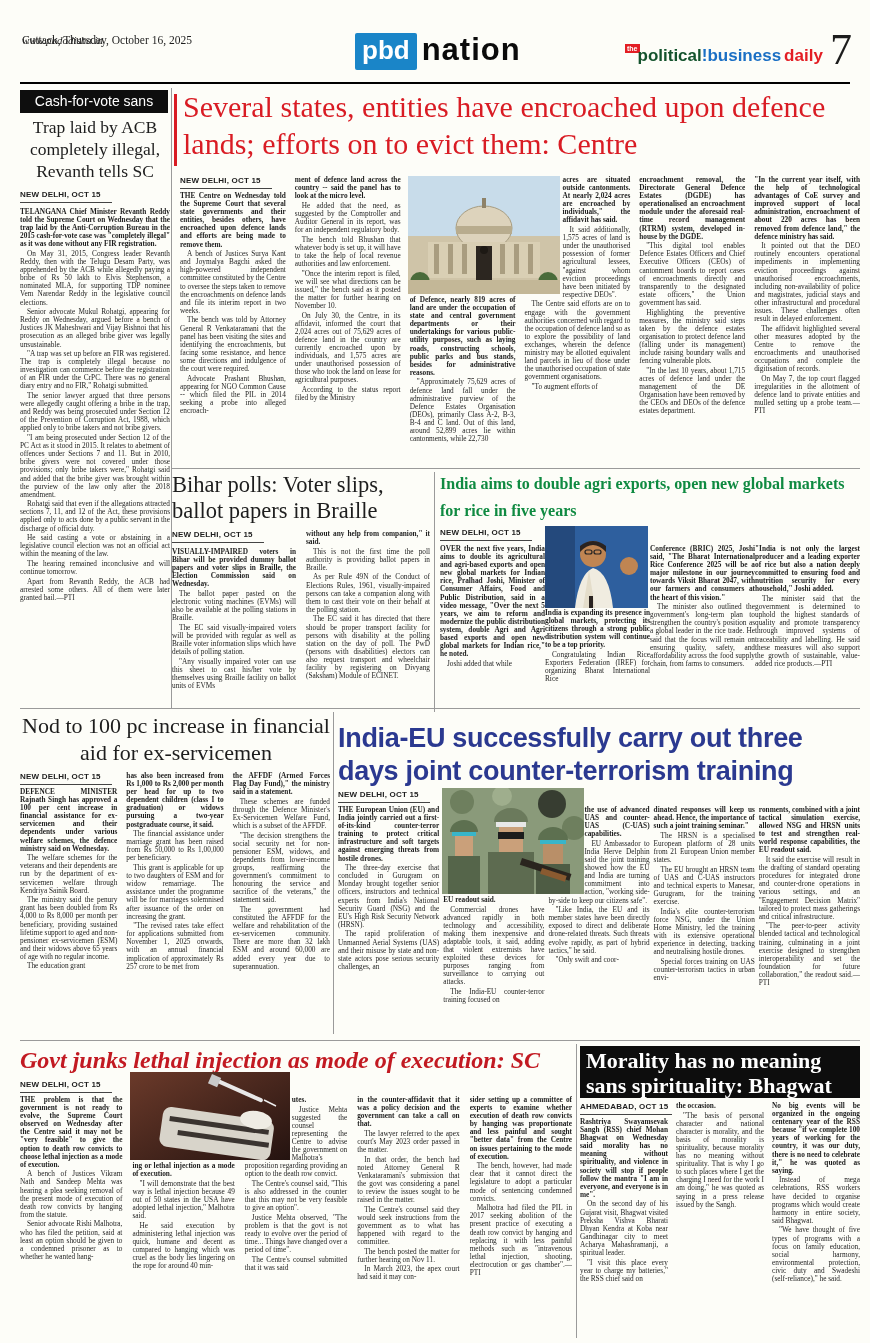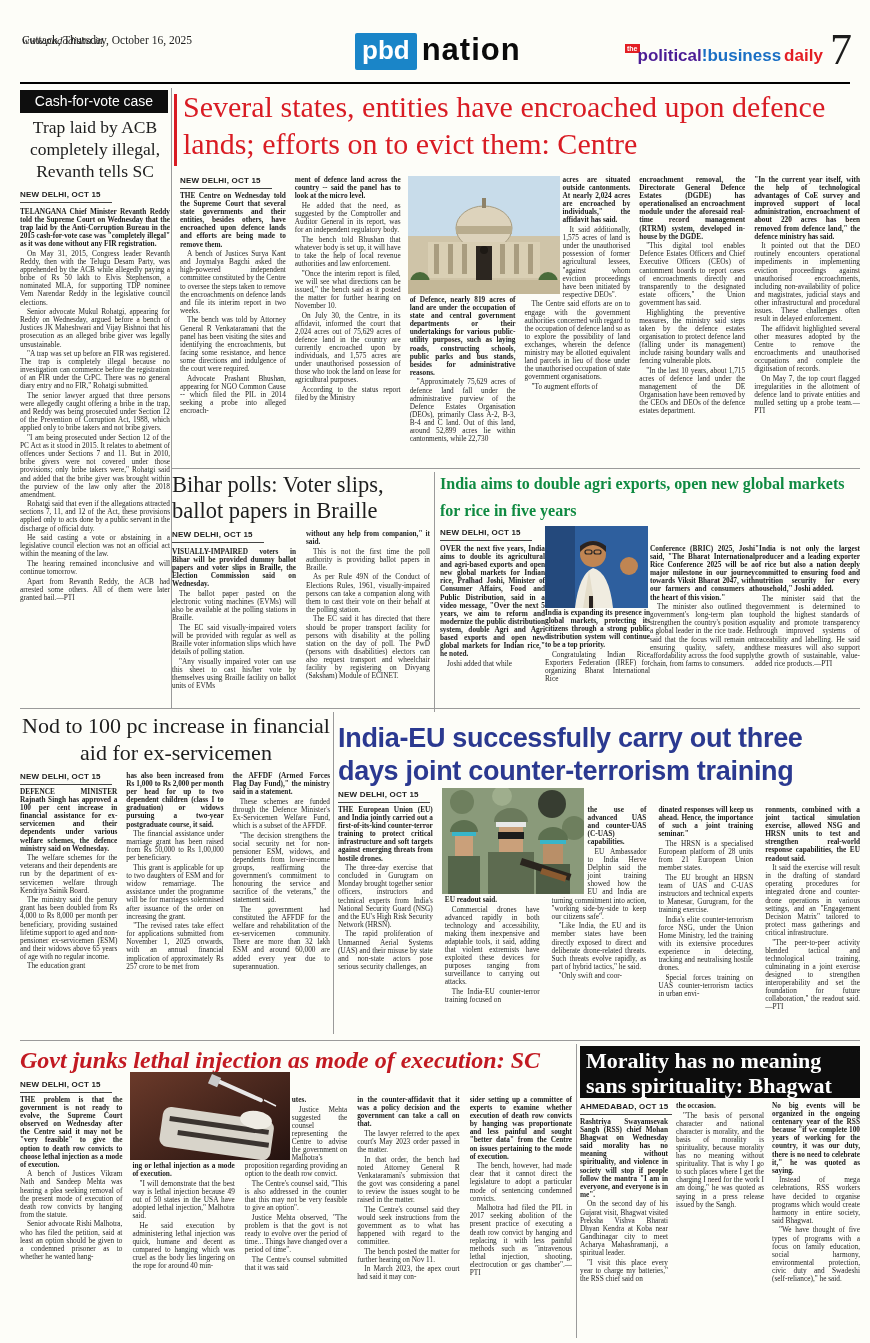--- a/index.html
+++ b/index.html
@@ -6,21 +6,21 @@
   .page{position:relative;width:870px;height:1343px;background:#fdfdf8;margin:0 auto;
         font-family:"Liberation Serif",serif;color:#1d1d1d;overflow:hidden;}
   
   .m-url{position:absolute;left:22px;top:34px;font-style:italic;font-size:11px;}
   .m-ed{position:absolute;left:22px;top:34px;font-size:11.5px;}
   .m-logo{position:absolute;left:355px;top:32px;font-family:"Liberation Sans",sans-serif;font-weight:bold;}
   .logo-pbd{display:inline-block;background:#1a85c8;color:#fff;font-size:26px;padding:2px 7px 4px;border-radius:2px;}
   .logo-nation{color:#0b0b0b;font-size:31px;letter-spacing:1px;margin-left:5px;vertical-align:-1px;}
   .m-brand{position:absolute;left:625px;top:44px;font-family:"Liberation Sans",sans-serif;font-weight:bold;font-size:17px;white-space:nowrap;}
   .the-tag{display:inline-block;background:#e31e24;color:#fff;font-size:7px;padding:1px 2px;vertical-align:10px;margin-right:-2px;}
-  .b-pol{color:#4c1d95;}
+  .b-pol{color:#14532d;}
   .b-bang{color:#1a6fc4;}
   .b-bus{color:#1a6fc4;}
   .b-day{color:#e31e24;margin-left:3px;}
   .m-page{position:absolute;right:18px;top:24px;font-size:44px;font-weight:normal;}
   .m-rule{position:absolute;left:20px;top:82px;width:830px;height:2px;background:#000;}
   .kicker{position:absolute;background:#0e0e0e;color:#fff;font-family:"Liberation Sans",sans-serif;
           font-size:14px;text-align:center;padding:3px 2px 4px;}
   .hl{position:absolute;margin:0;font-weight:normal;}
   .dateline{position:absolute;font-family:"Liberation Sans",sans-serif;font-weight:bold;font-size:8px;
             letter-spacing:.2px;border-bottom:1px solid #444;padding-bottom:3px;width:92px;}
@@ -58,21 +58,21 @@
   .hr-mid{left:20px;top:708px;width:840px;}
   
   .pos-exs-hl{left:20px;top:712px;width:312px;font-size:22px;line-height:27px;text-align:center;}
   .pos-exs-dl{left:20px;top:772px;}
   .pos-exs-body{left:20px;top:772px;width:310px;height:262px;gap:9px;}
   .vline-exs{left:333px;top:712px;height:322px;}
   
   .pos-ieu-hl{left:338px;top:722px;width:522px;font-family:"Liberation Sans",sans-serif;font-weight:bold;
               font-size:27px;line-height:33px;color:#2b3990;letter-spacing:-.3px;}
   .pos-ieu-dl{left:338px;top:790px;}
-  .pos-ieu-body{left:338px;top:806px;width:522px;height:228px;gap:12px;}
+  .pos-ieu-body{left:338px;top:806px;width:522px;height:228px;gap:4px;}
   .pos-ieu-photo{left:442px;top:788px;width:142px;height:106px;}
   .hr-low{left:20px;top:1040px;width:840px;}
   
   .pos-let-hl{left:20px;top:1046px;width:552px;font-size:24px;line-height:28px;font-weight:bold;
               font-style:italic;color:#c21a22;}
   .pos-let-dl{left:20px;top:1080px;}
   .pos-let-body{left:20px;top:1096px;width:552px;height:242px;gap:10px;}
   .pos-let-photo{left:130px;top:1072px;width:160px;height:88px;}
   .vline-let{left:576px;top:1044px;height:294px;}
   
@@ -100,21 +100,21 @@
   <div class="vline vline-cash"></div>
   <div class="hline hr-def"></div>
   <div class="vline vline-bihar"></div>
   <div class="hline hr-mid"></div>
   <div class="vline vline-exs"></div>
   <div class="hline hr-low"></div>
   <div class="vline vline-let"></div>
   <div class="red-bar"></div>
 
   <section>
-    <div class="kicker pos-cash-kicker">Cash-for-vote case</div>
+    <div class="kicker pos-cash-kicker">Cash-for-vote sans</div>
     <h2 class="hl pos-cash-hl">Trap laid by ACB completely illegal, Revanth tells SC</h2>
     <div class="dateline pos-cash-dl">NEW DELHI, OCT 15</div>
     <div class="body pos-cash-body">
         <div class="ncol">
           <p>TELANGANA Chief Minister Revanth Reddy told the Supreme Court on Wednesday that the trap laid by the Anti-Corruption Bureau in the 2015 cash-for-vote case was "completely illegal" as it was done without any FIR registration.</p>
           <p>On May 31, 2015, Congress leader Revanth Reddy, then with the Telugu Desam Party, was apprehended by the ACB while allegedly paying a bribe of Rs 50 lakh to Elvis Stephenson, a nominated MLA, for supporting TDP nominee Vem Narendar Reddy in the legislative council elections.</p>
           <p>Senior advocate Mukul Rohatgi, appearing for Reddy on Wednesday, argued before a bench of Justices JK Maheshwari and Vijay Bishnoi that his prosecution as an alleged bribe giver was legally unsustainable.</p>
           <p>"A trap was set up before an FIR was registered. The trap is completely illegal because no investigation can commence before the registration of an FIR under the CrPC. There was no general diary entry and no FIR," Rohatgi submitted.</p>
           <p>The senior lawyer argued that three persons were allegedly caught offering a bribe in the trap, and Reddy was being prosecuted under Section 12 of the Prevention of Corruption Act, 1988, which applied only to bribe takers and not bribe givers.</p>
           <p>"I am being prosecuted under Section 12 of the PC Act as it stood in 2015. It relates to abetment of offences under Sections 7 and 11. But in 2010, bribe givers were not covered under those provisions; only bribe takers were," Rohatgi said and added that the bribe giver was brought within the purview of the law only after the 2018 amendment.</p>
@@ -296,21 +296,21 @@
           <div style="float: left; width: 36px; height: 90px;"></div>
           <p>the use of advanced UAS and counter-UAS (C-UAS) capabilities.</p>
           <p>EU Ambassador to India Herve Delphin said the joint training showed how the EU and India are turning commitment into action, "working side-by-side to keep our citizens safe".</p>
           <p>"Like India, the EU and its member states have been directly exposed to direct and deliberate drone-related threats. Such threats evolve rapidly, as part of hybrid tactics," he said.</p>
           <p>"Only swift and coor-</p>
         </div>
         <div class="ncol">
           <p>dinated responses will keep us ahead. Hence, the importance of such a joint training seminar."</p>
           <p>The HRSN is a specialised European platform of 28 units from 21 European Union member states.</p>
           <p>The EU brought an HRSN team of UAS and C-UAS instructors and technical experts to Manesar, Gurugram, for the training exercise.</p>
-          <p>India's elite counter-terrorism force NSG, under the Union Home Ministry, led the training with its extensive procedures experience in detecting, tracking and neutralising hostile drones.</p>
+          <p>India's elite counter-terrorism force NSG, under the Union Home Ministry, led the training with its extensive operational experience in detecting, tracking and neutralising hostile drones.</p>
           <p>Special forces training on UAS counter-terrorism tactics in urban envi-</p>
         </div>
         <div class="ncol">
           <p>ronments, combined with a joint tactical simulation exercise, allowed NSG and HRSN units to test and strengthen real-world response capabilities, the EU readout said.</p>
           <p>It said the exercise will result in the drafting of standard operating procedures for integrated drone and counter-drone operations in various settings, and an "Engagement Decision Matrix" tailored to protect mass gatherings and critical infrastructure.</p>
           <p>"The peer-to-peer activity blended tactical and technological training, culminating in a joint exercise designed to strengthen interoperability and set the foundation for future collaboration," the readout said.—PTI</p>
         </div>
       </div>
     <div class="photo pos-ieu-photo">
       <svg viewBox="0 0 142 106" preserveAspectRatio="none">

